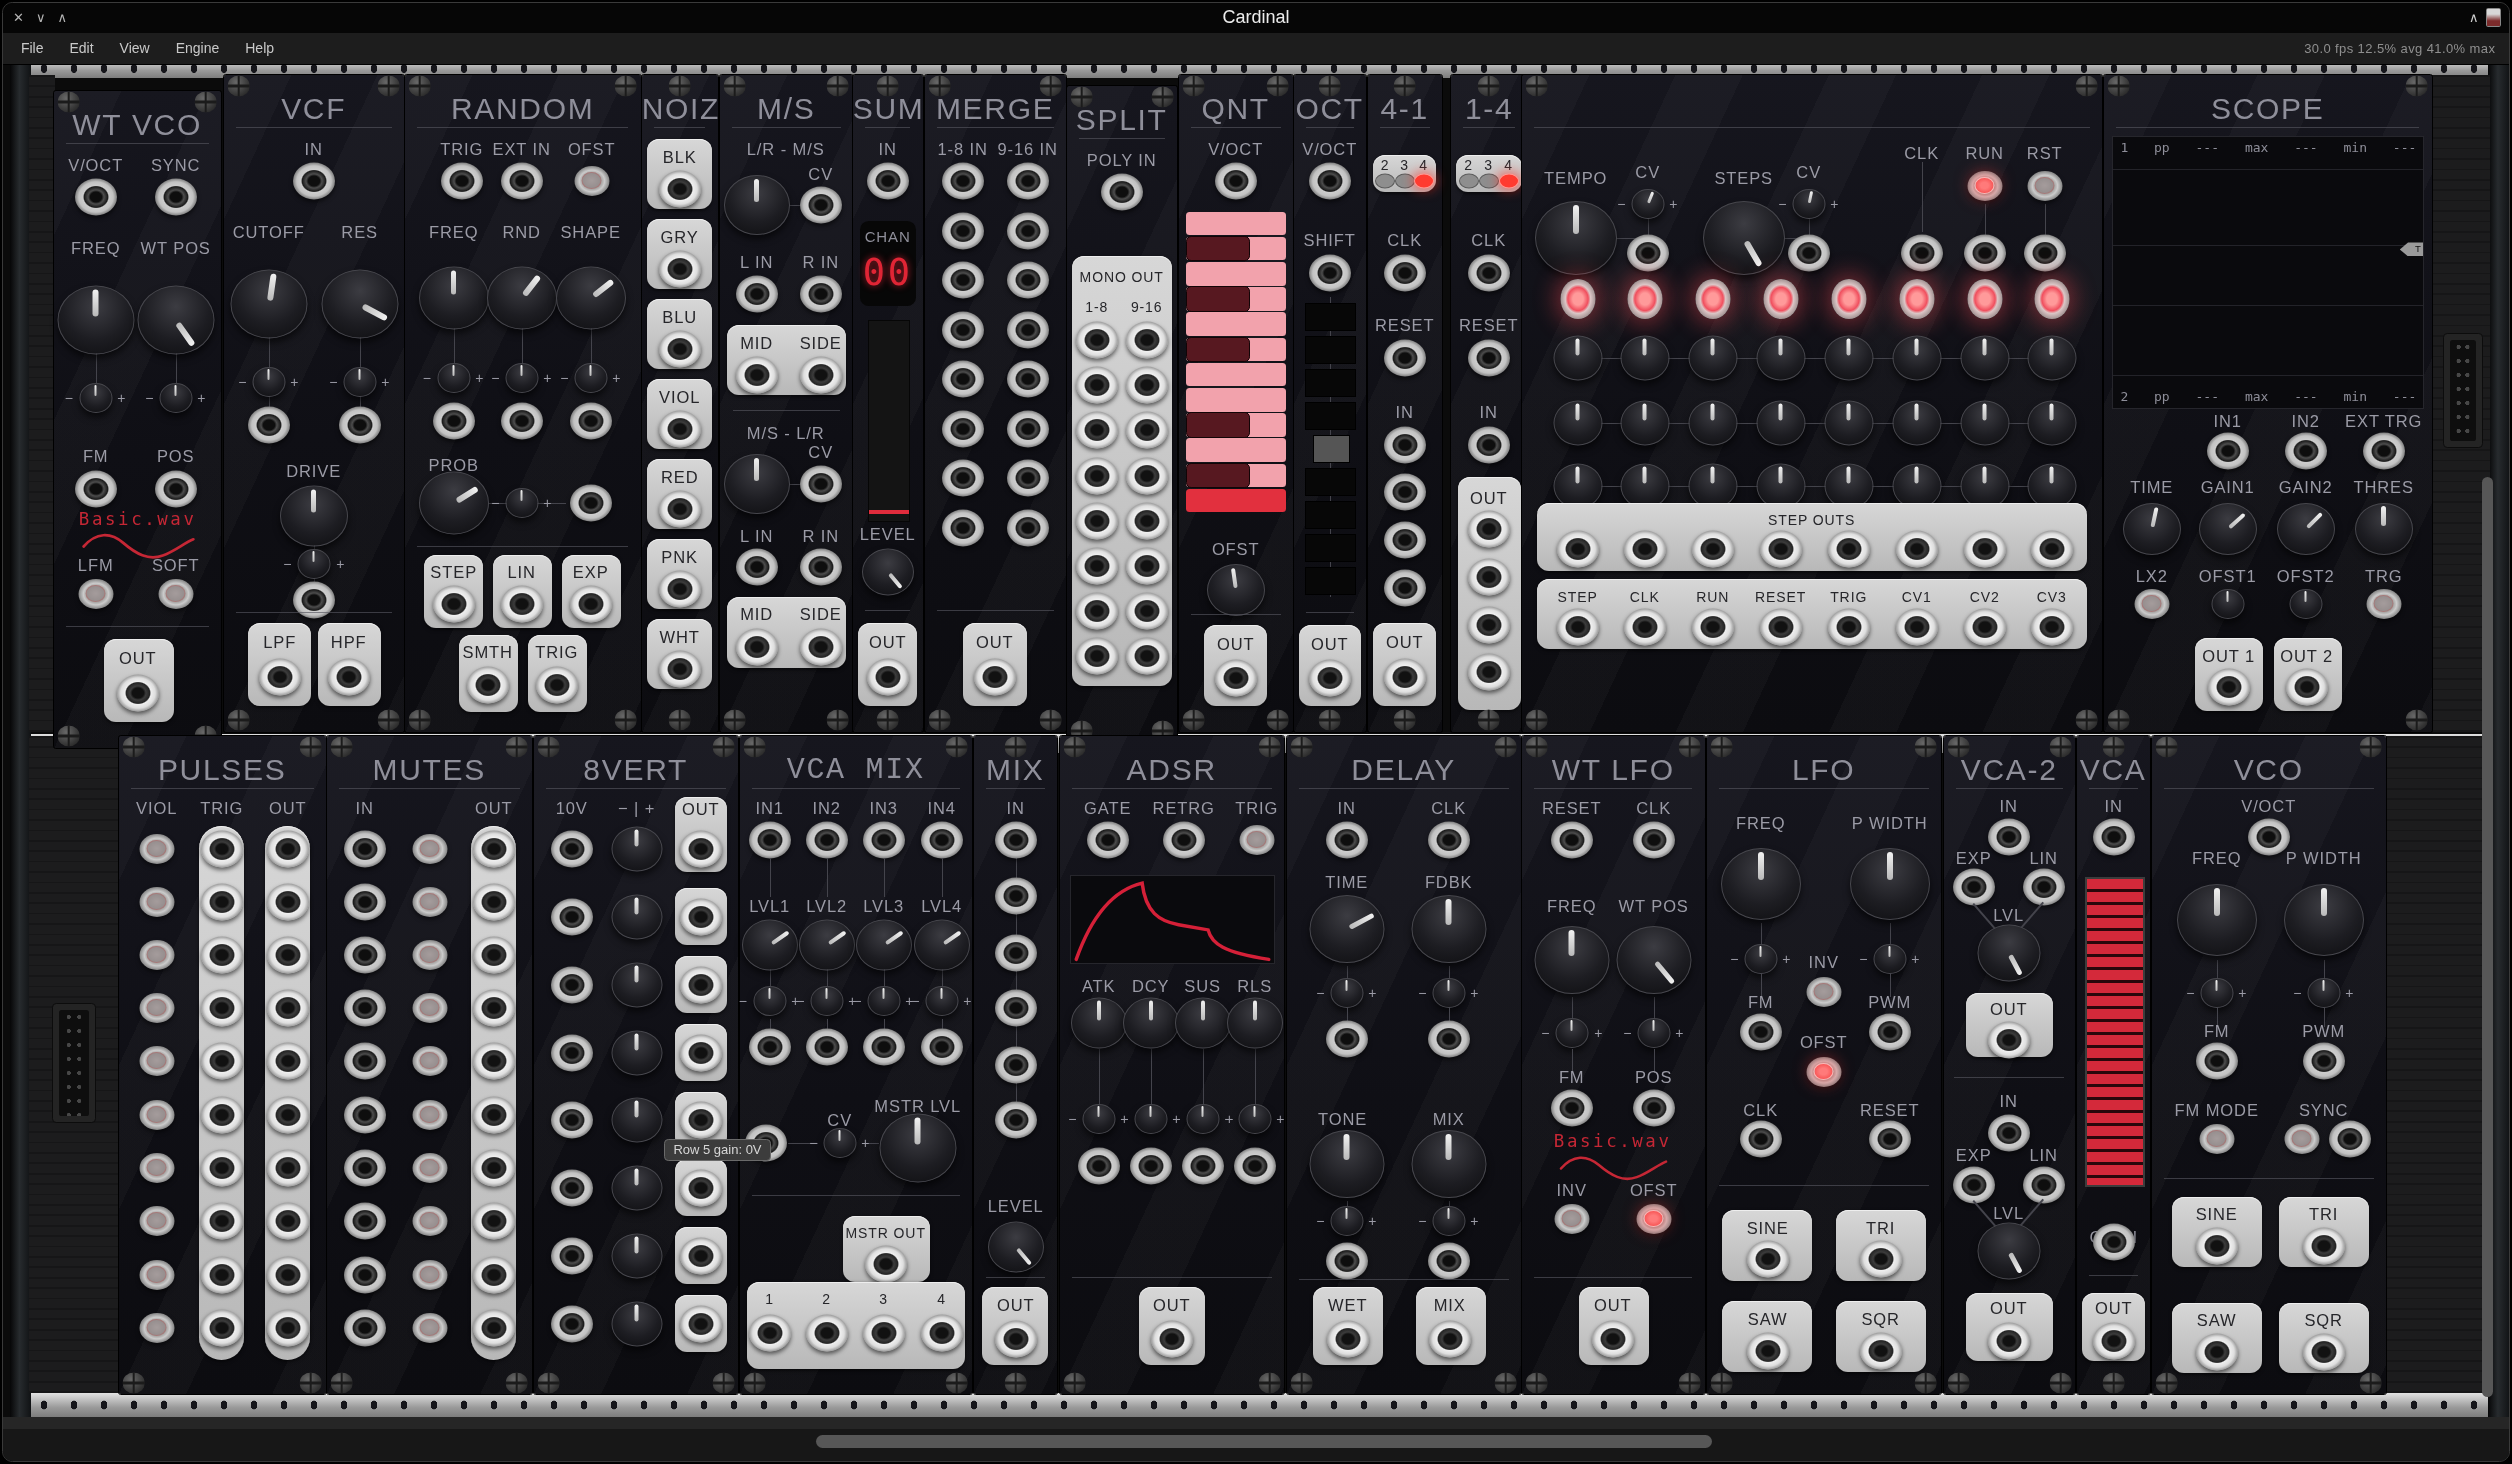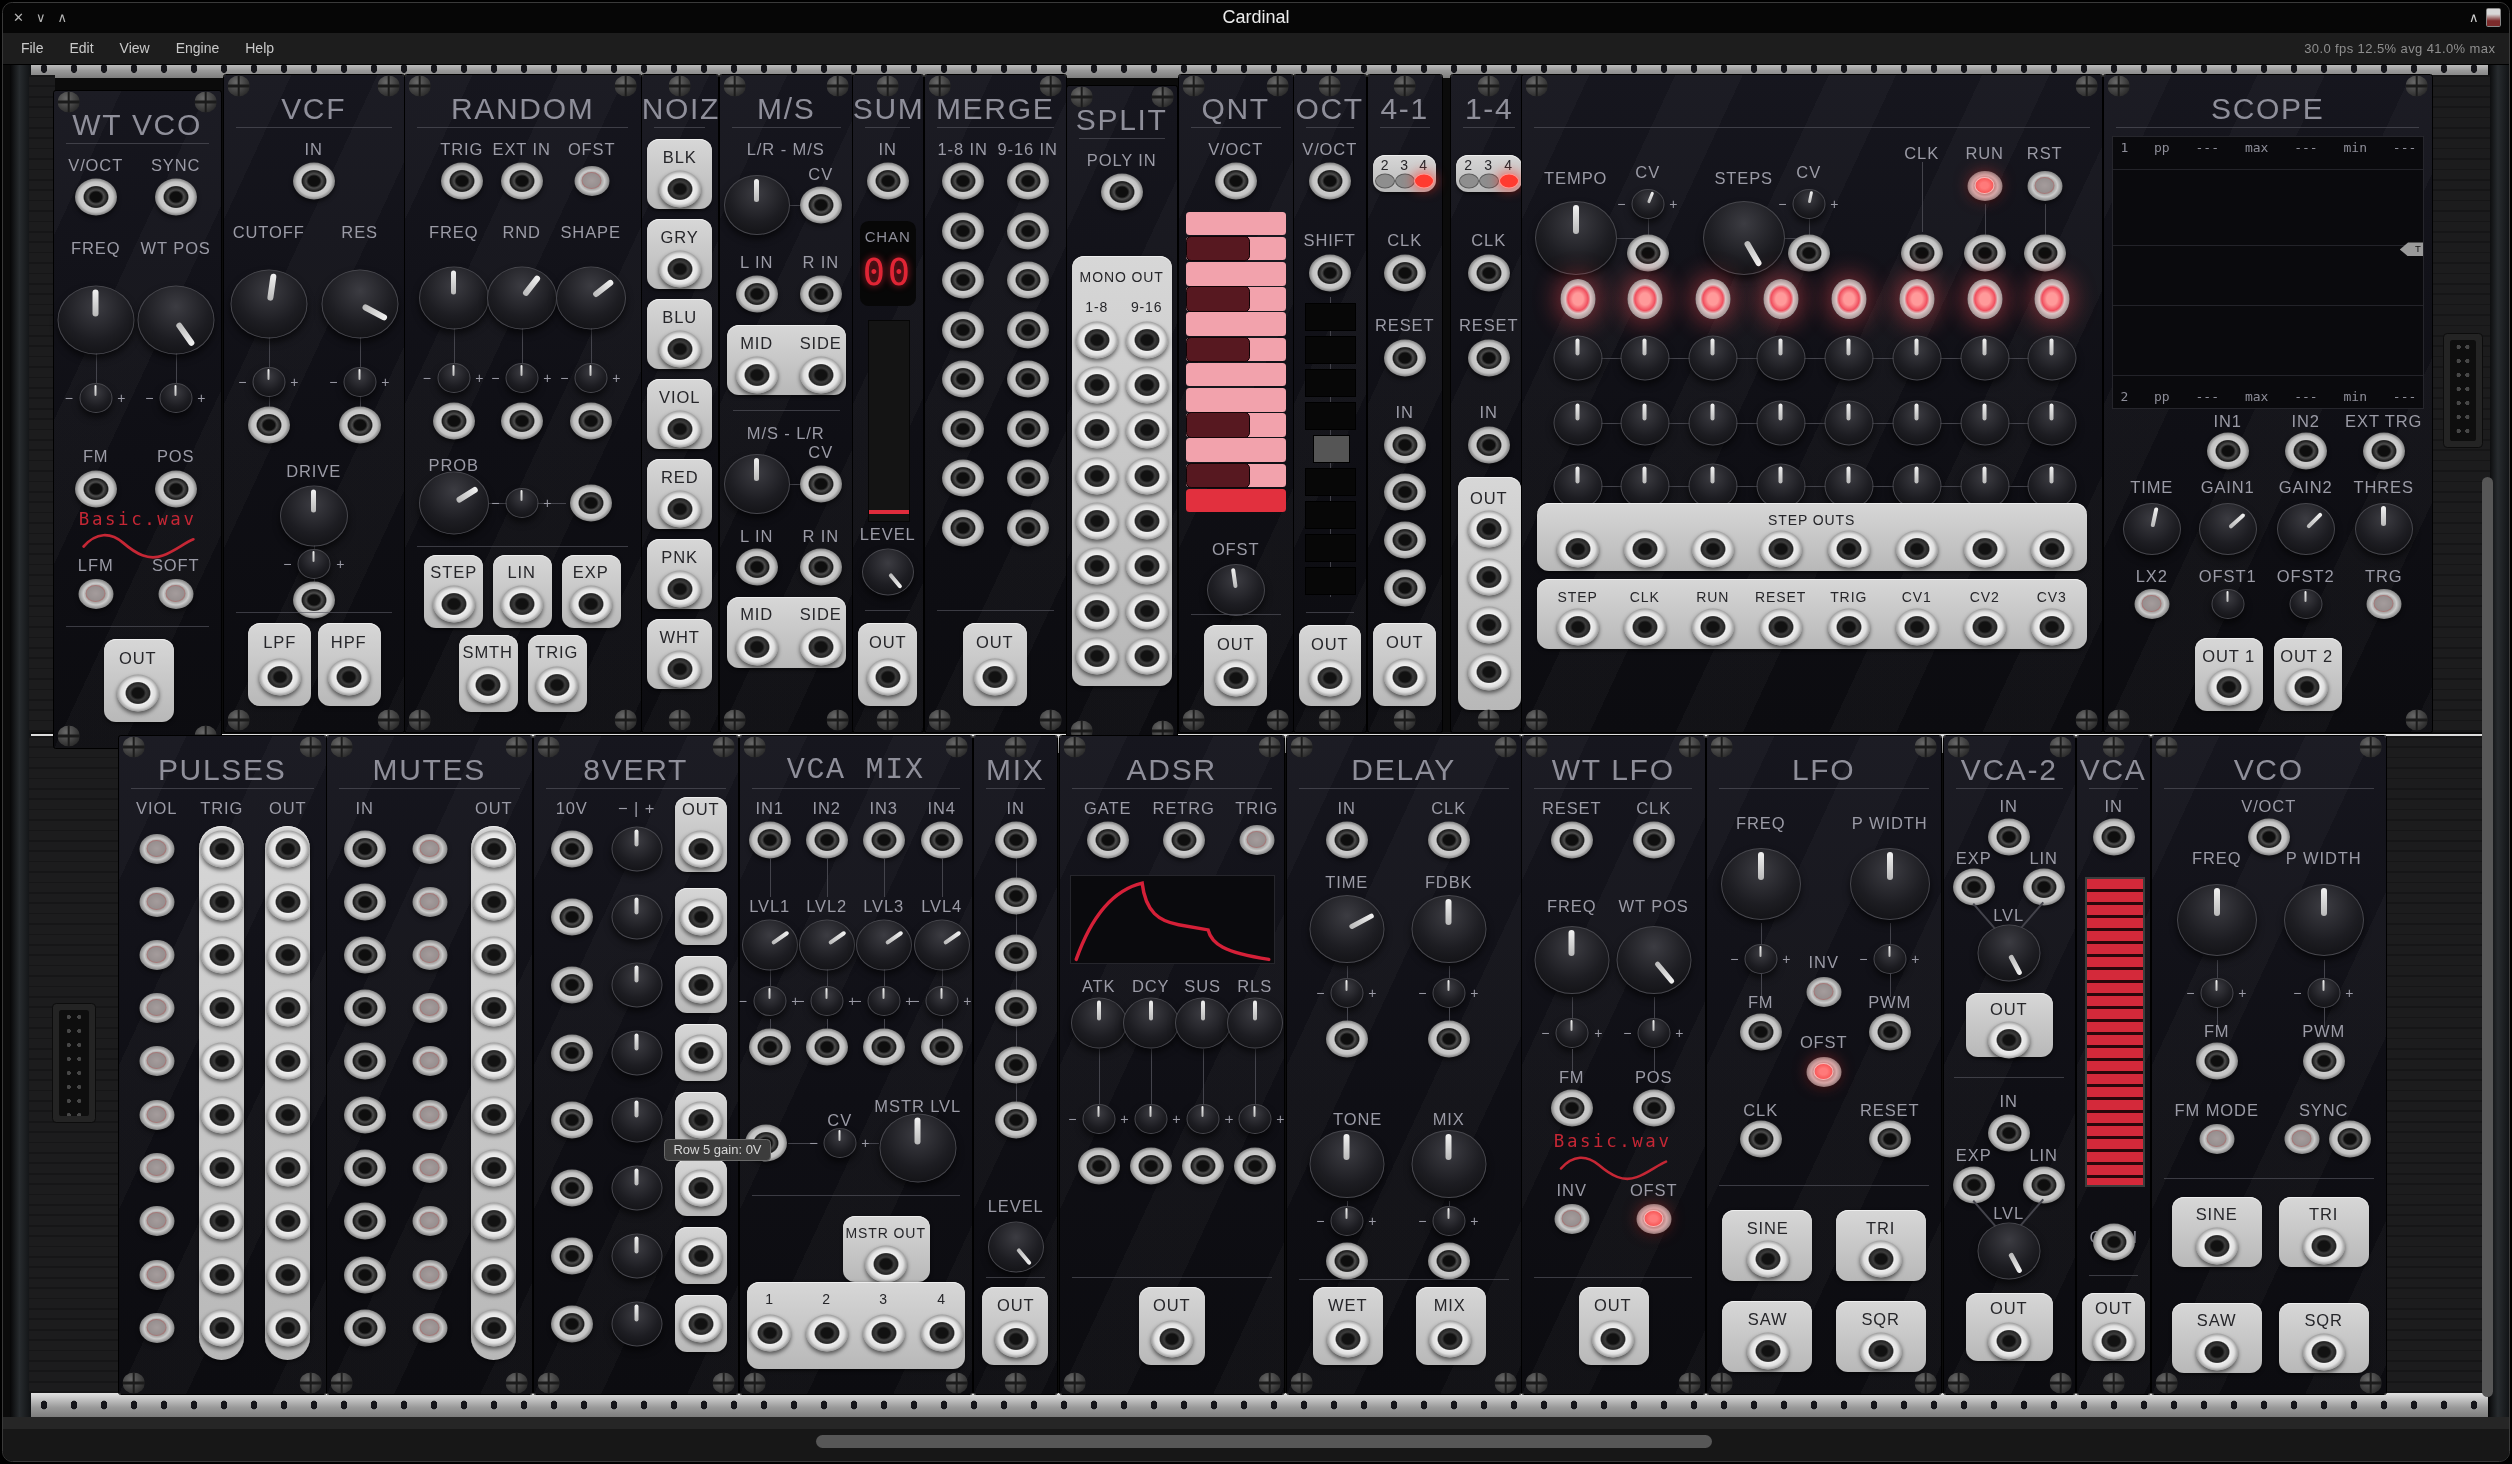--- a/index.html
+++ b/index.html
@@ -1355,21 +1355,21 @@
             <div class="pw" style="transform: rotate(0deg);">
               <div class="ptr"></div>
             </div>
           </div>
           <div class="lbl sm" style="left: 136px; top: 257px; position: absolute;">−</div>
           <div class="lbl sm" style="left: 188px; top: 257px; position: absolute;">+</div>
           <div class="vl" style="left: 60px; top: 271px; width: 1.7px; height: 29px; position: absolute;"></div>
           <div class="vl" style="left: 162px; top: 271px; width: 1.7px; height: 29px; position: absolute;"></div>
           <div class="port" style="left: 60px; top: 303px; position: absolute;"></div>
           <div class="port" style="left: 162px; top: 303px; position: absolute;"></div>
-          <div class="lbl" style="left: 71px; top: 383px; position: absolute;">TONE</div>
+          <div class="lbl" style="left: 56px; top: 383px; position: absolute;">TONE</div>
           <div class="lbl" style="left: 162px; top: 383px; position: absolute;">MIX</div>
           <div class="vl" style="left: 60px; top: 465px; width: 1.7px; height: 17.4px; position: absolute;"></div>
           <div class="vl" style="left: 162px; top: 465px; width: 1.7px; height: 17.4px; position: absolute;"></div>
           <div class="knob" style="left: 60px; top: 428px; width: 73px; height: 66px; position: absolute;">
             <div class="pw" style="transform: rotate(0deg);">
               <div class="ptr"></div>
             </div>
           </div>
           <div class="knob" style="left: 162px; top: 428px; width: 73px; height: 66px; position: absolute;">
             <div class="pw" style="transform: rotate(0deg);">

